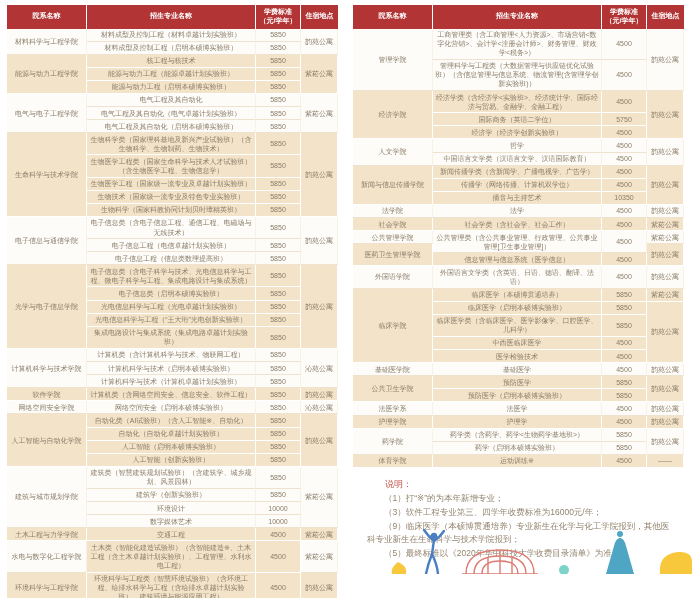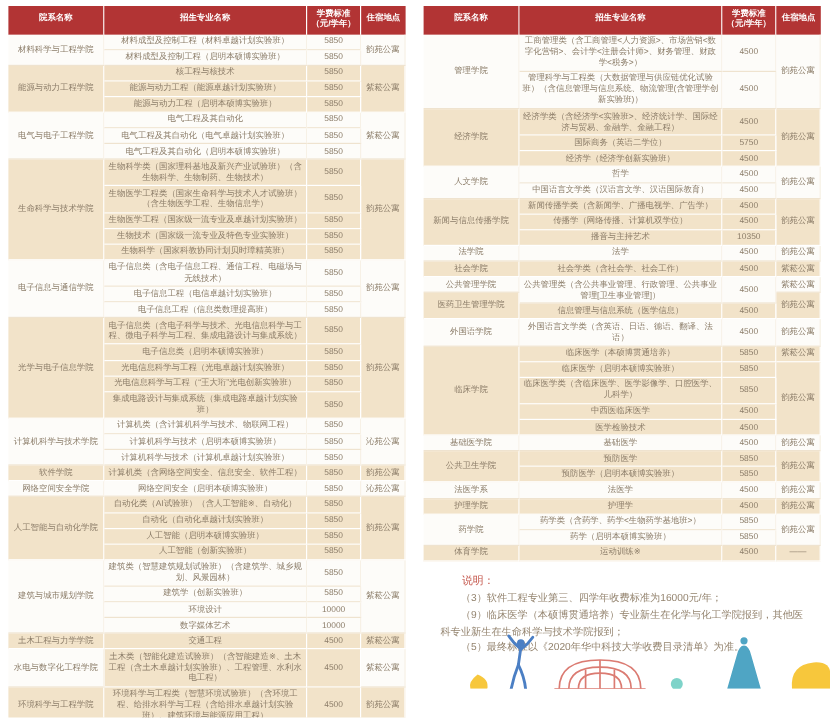--- a/index.html
+++ b/index.html
@@ -394,20 +394,21 @@
               <td>体育学院</td>
               <td>运动训练※</td>
               <td>4500</td>
               <td>——</td>
             </tr>
           </tbody>
         </table>
       <div class="notes">
         <p class="notes-title">说明：</p>
         <div id="notes-list">
+            <p class="note-item">（1）打“※”的为本年新增专业；</p>
             <p class="note-item">（3）软件工程专业第三、四学年收费标准为16000元/年；</p>
             <p class="note-item">（9）临床医学（本硕博贯通培养）专业新生在化学与化工学院报到，其他医科专业新生在生命科学与技术学院报到；</p>
             <p class="note-item">（5）最终标准以《2020年华中科技大学收费目录清单》为准。</p>
           </div>
       </div>
     </section>
   </div>
 
   <svg class="decor" viewBox="0 0 304 46">
 

